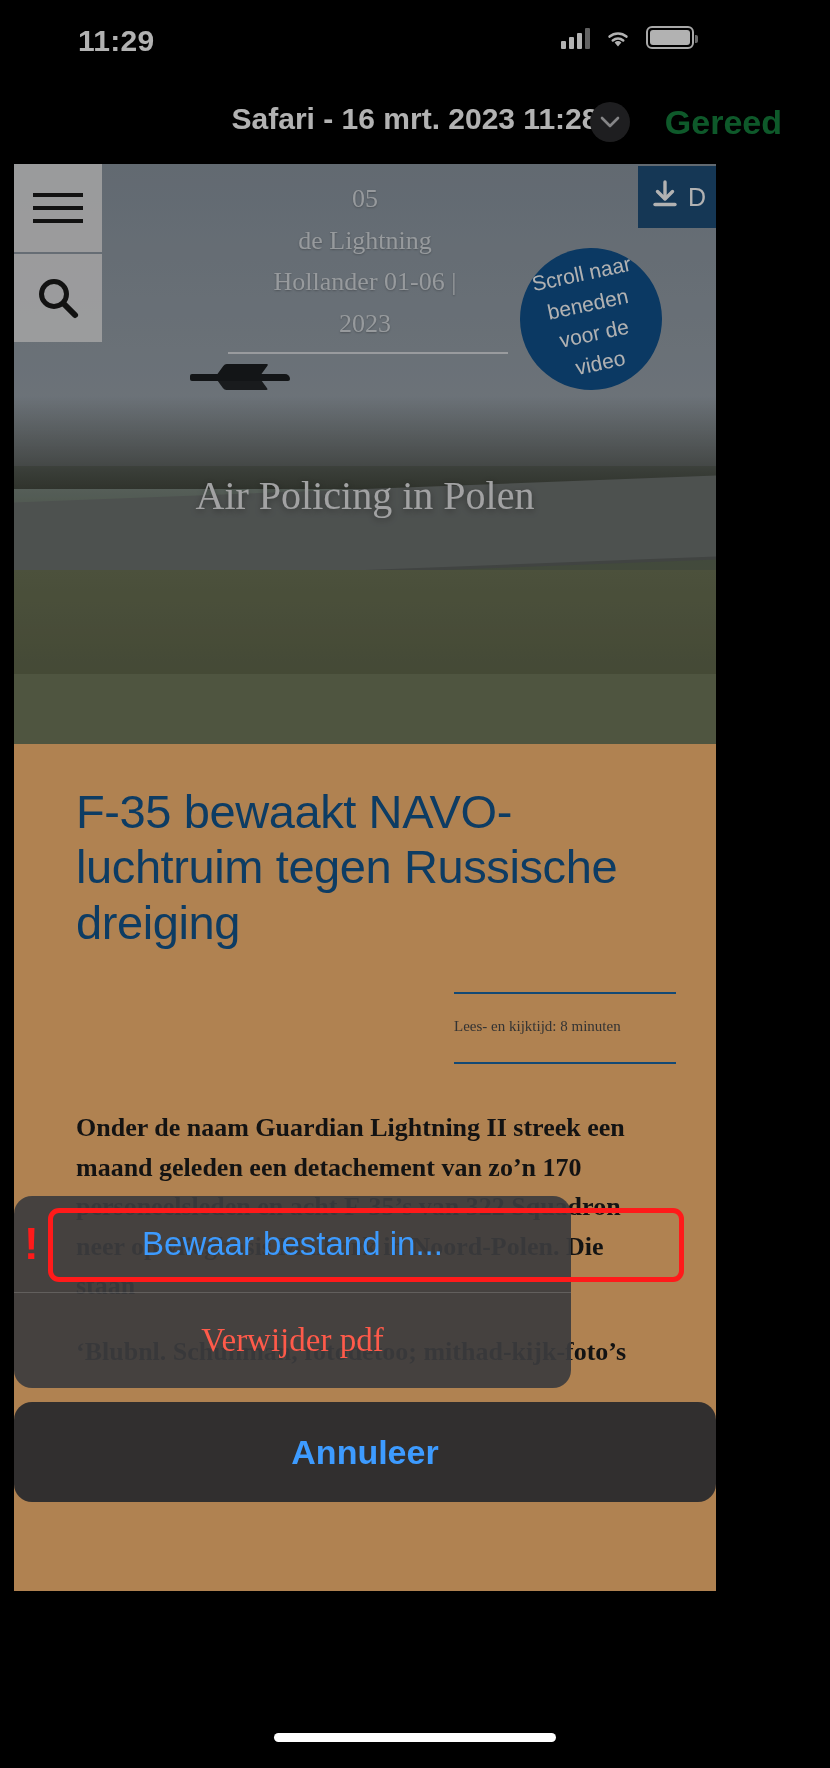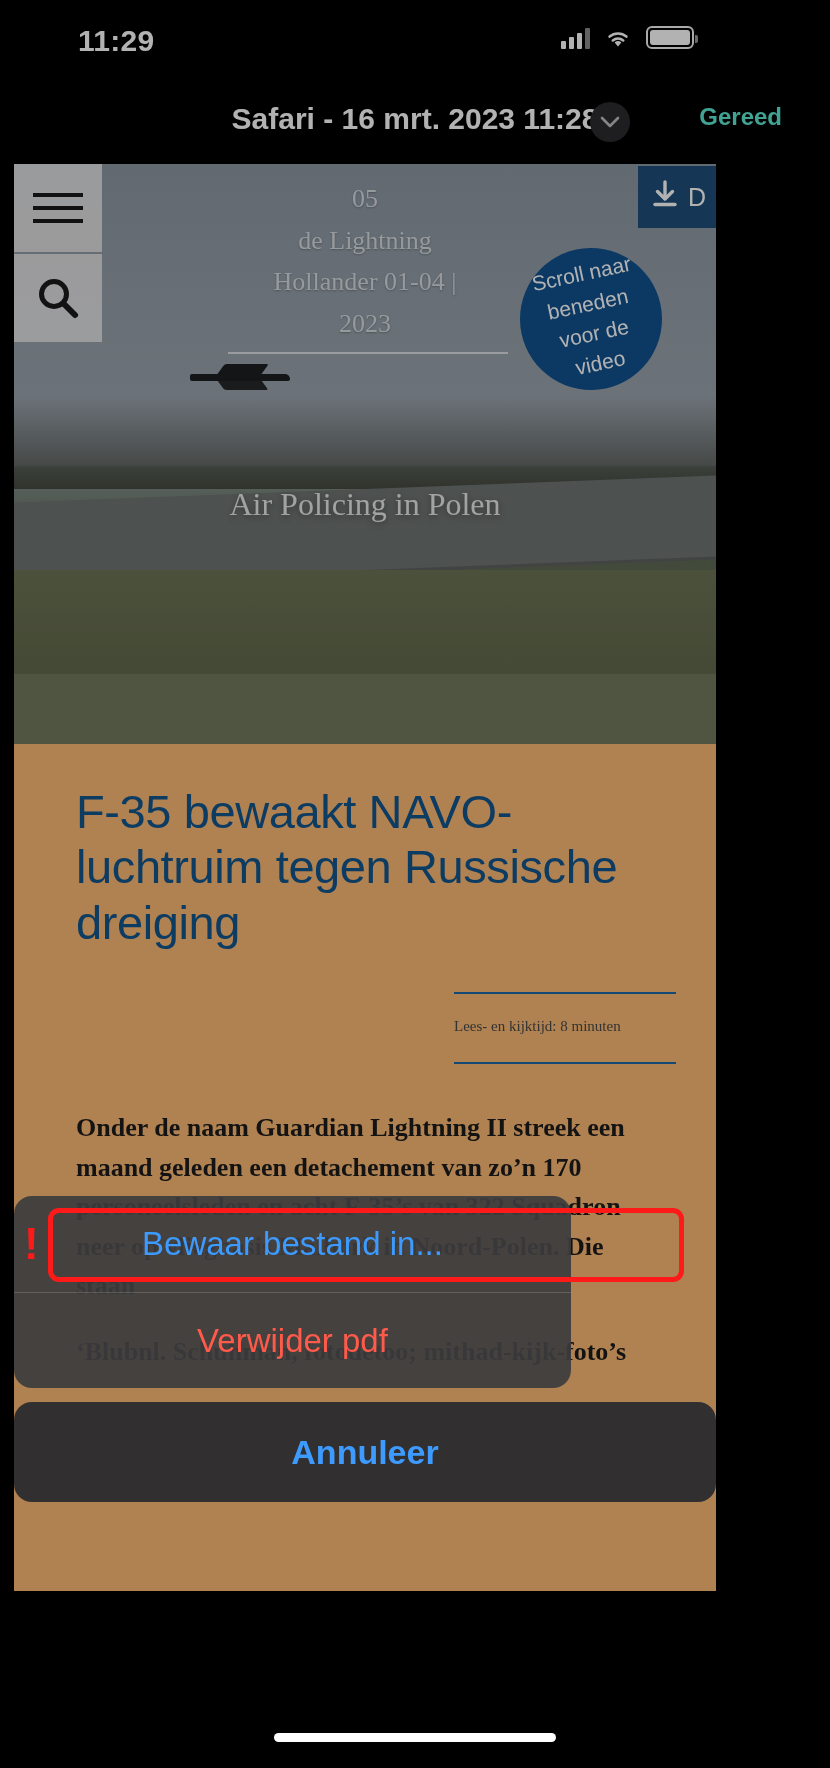--- a/index.html
+++ b/index.html
@@ -89,23 +89,23 @@
     border-radius: 50%;
     background: #2c2c2e;
     display: flex;
     align-items: center;
     justify-content: center;
   }
   .nav-chevron svg { display: block; }
   .nav-done {
     position: absolute;
     right: 48px; top: 17px;
-    font-size: 24px;
-    font-weight: bold;
-    color: #5eead4;
+    font-size: 34px;
+    font-weight: bold;
+    color: #15803d;
   }
   
   .page {
     position: absolute;
     left: 14px; top: 164px;
     width: 702px; height: 1427px;
     background: #a5a5a5;
     overflow: hidden;
   }
   .hero {
@@ -181,24 +181,24 @@
     text-shadow: 0 1px 2px rgba(0,0,0,.25);
   }
   .hero-rule {
     position: absolute;
     left: 214px; top: 188px;
     width: 280px; height: 2px;
     background: rgba(255,255,255,.65);
   }
   .hero-title {
     position: absolute;
-    left: 0; right: 0; top: 322px;
+    left: 0; right: 0; top: 308px;
     text-align: center;
     color: #e8e9ea;
-    font-size: 32px;
+    font-size: 40px;
     font-family: "Liberation Serif", serif;
     text-shadow: 0 2px 6px rgba(0,0,0,.35);
   }
   .scroll-badge {
     position: absolute;
     right: 54px; top: 84px;
     width: 142px; height: 142px;
     border-radius: 50%;
     background: #10528e;
     color: #fff;
@@ -296,21 +296,21 @@
   }
   .sheet-row {
     height: 96px;
     display: flex;
     align-items: center;
     justify-content: center;
     font-size: 33px;
     color: #3d9bff;
     position: relative;
   }
-  .sheet-row + .sheet-row { border-top: 1px solid rgba(255,255,255,.16); }
+  .sheet-row + .sheet-row { border-top: 1px solid rgba(255,255,255,.16); font-family: Liberation Serif, serif; }
   .sheet-row.destructive { color: #ff5a4a; }
   .sheet-highlight {
     position: absolute;
     left: 48px; top: 1208px;
     width: 636px; height: 74px;
     border: 5px solid #ff1a1a;
     border-radius: 11px;
     pointer-events: none;
   }
   .bang {
@@ -392,21 +392,21 @@
       <div class="hero-grass2"></div>
       <div class="hero-jet">
         <span class="wing"></span>
           <span class="wing2"></span>
           <span class="body"></span>
       </div>
 
       <div class="hero-label">
         <div>05</div>
         <div>de Lightning</div>
-        <div>Hollander 01-04 |</div>
+        <div>Hollander 01-06 |</div>
         <div>2023</div>
       </div>
       <div class="hero-rule"></div>
       <div class="hero-title">Air Policing in Polen</div>
 
       <div class="scroll-badge">Scroll naar beneden voor de video</div>
 
       <div class="hamburger">
           <i></i>
         </div>

